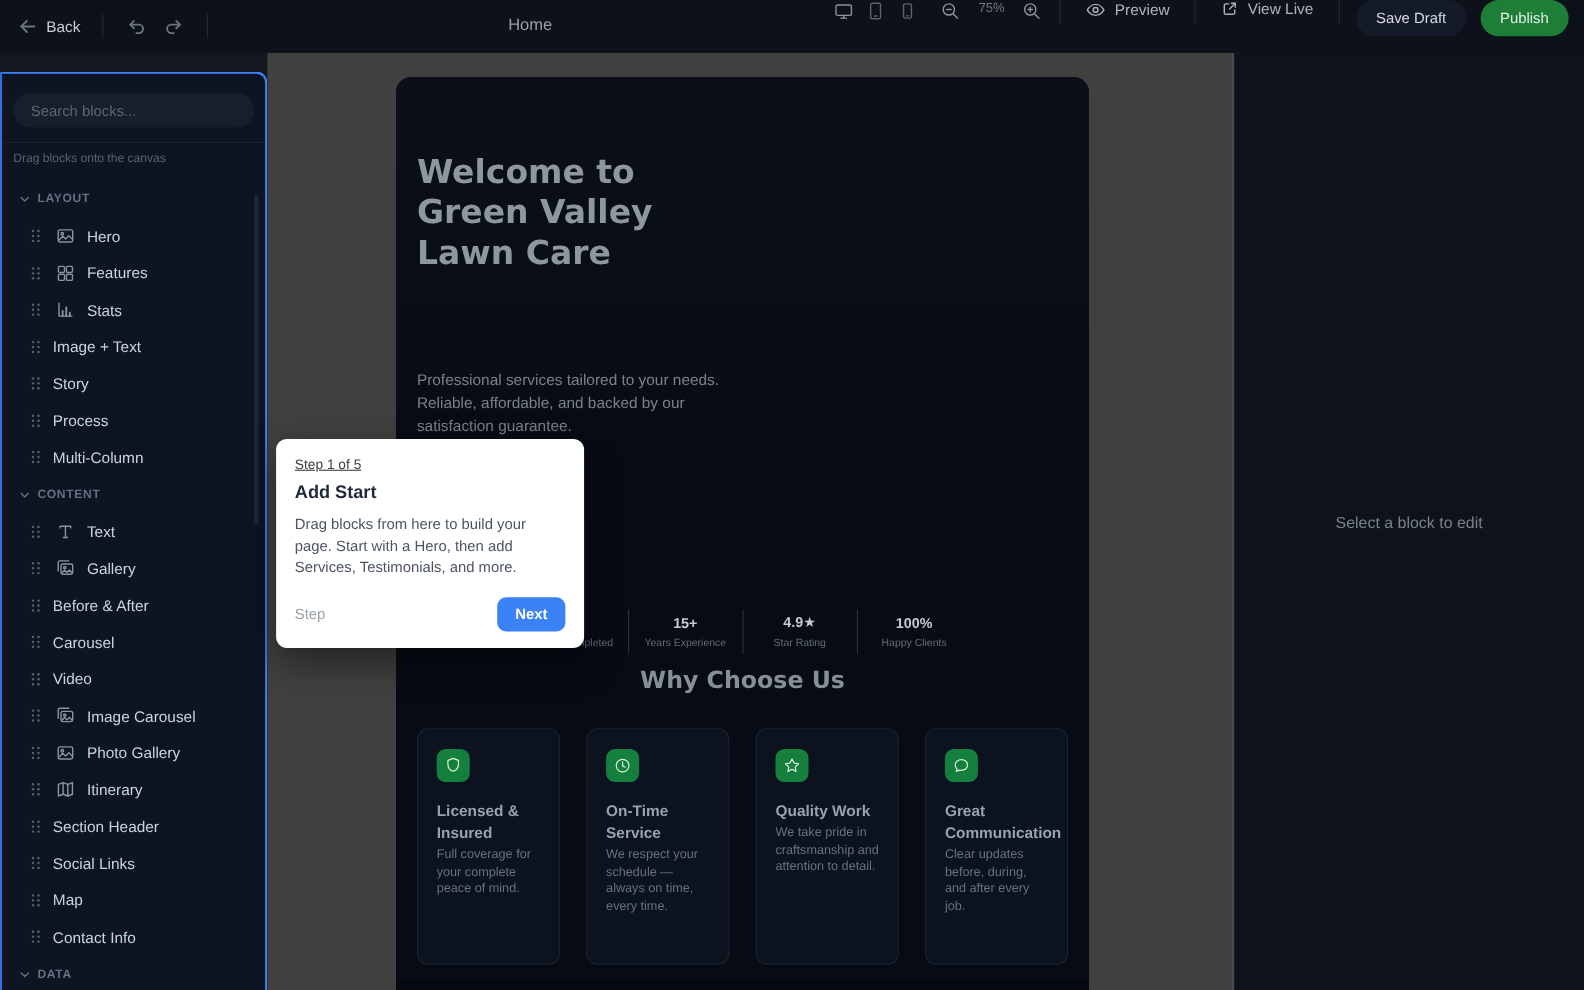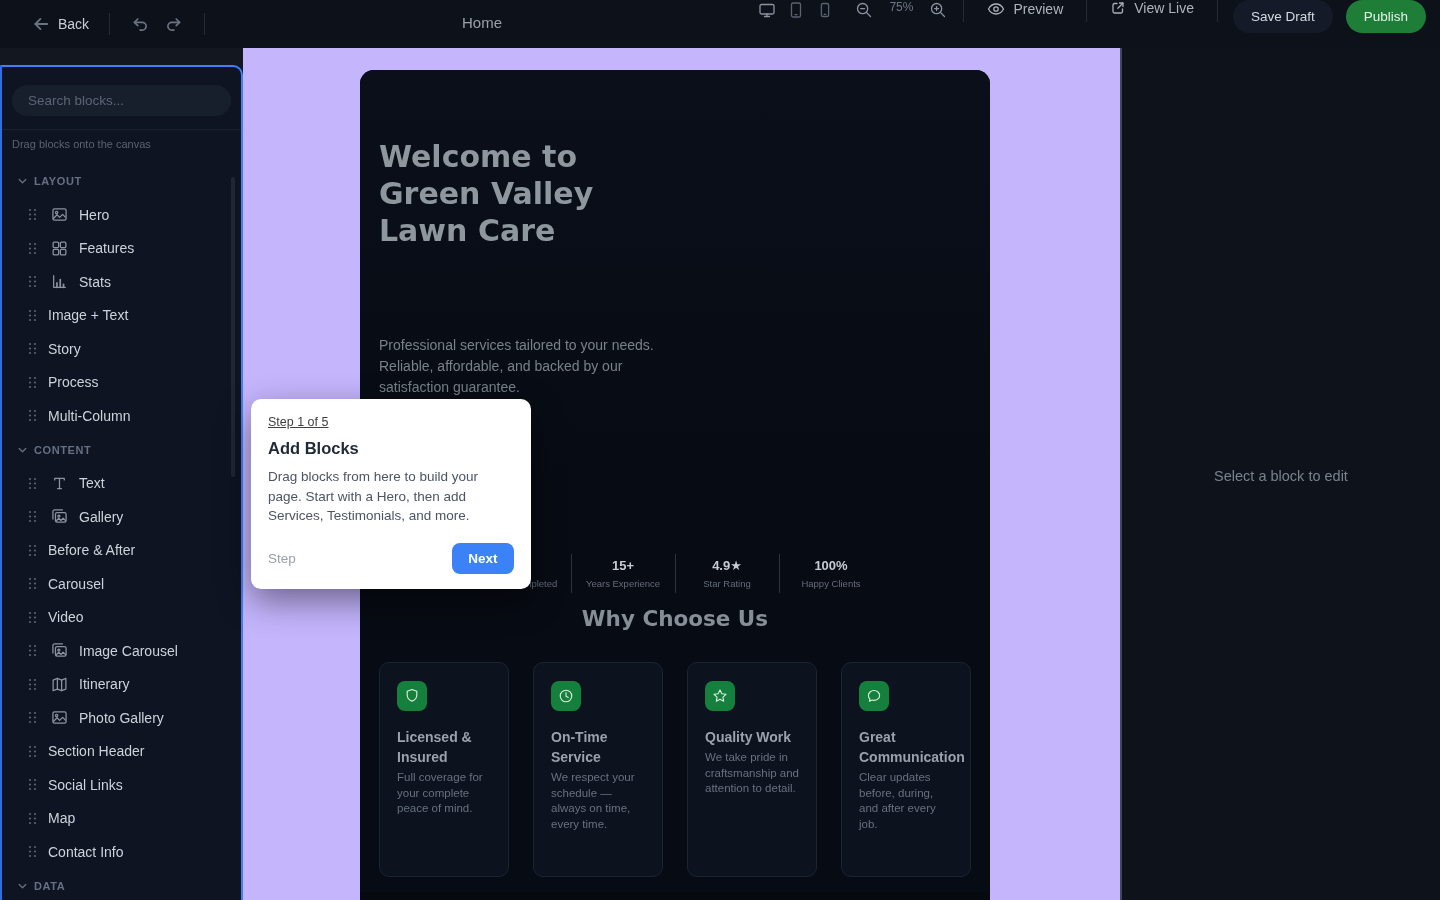--- a/index.html
+++ b/index.html
@@ -3,21 +3,21 @@
 <meta charset="utf-8">
 <style>
   * { margin:0; padding:0; box-sizing:border-box; }
   html,body { width:1440px; height:900px; overflow:hidden;
     font-family:"Liberation Sans","DejaVu Sans",sans-serif;
     background:#13171f; color:#c3c9d2; }
 
   
   .topbar { position:absolute; left:0; top:0; width:1440px; height:48px;
     background:#0d1119; display:flex; align-items:center; z-index:40; }
-  .tb-left { display:flex; align-items:center; gap:14px; padding-left:32px; }
+  .tb-left { display:flex; align-items:center; gap:14px; padding-left:16px; }
   .tb-btn { display:flex; align-items:center; gap:8px; color:#c9ced6; font-size:14px; cursor:pointer; }
   .tb-sep { width:1px; height:22px; background:#232b3a; margin:0 6px; }
   .tb-icon { width:18px; height:18px; color:#6b7482; display:inline-flex; }
   .tb-icon svg { width:100%; height:100%; }
   .tb-title { position:absolute; left:402px; width:160px; text-align:center;
     color:#99a1ab; font-size:15px; top:14px; }
   .tb-right { position:absolute; right:14px; top:0; height:48px; display:flex; align-items:flex-start; gap:9px; }
   .dev-icon { width:20px; height:20px; color:#8b93a1; display:inline-flex; padding:1px; cursor:pointer; }
   .dev-icon.dim { color:#596372; }
   .zoom-pct { color:#6e7786; font-size:12px; margin:0 6px; }
@@ -44,21 +44,21 @@
   .block-item { height:33.5px; display:flex; align-items:center; padding-left:26px; gap:10px;
     color:#cdd3db; font-size:14px; cursor:grab; }
   .block-item .grip { width:9px; height:13px; color:#5a6372; flex:0 0 auto; }
   .block-item .bi-icon { width:17px; height:17px; color:#8b93a1; flex:0 0 auto; display:inline-flex; margin-left:4px; }
   .block-item .bi-icon svg, .block-item .grip svg { width:100%; height:100%; }
   .block-item .bi-label { margin-left:1px; }
   .sb-scrollthumb { position:absolute; right:6px; top:110px; width:4px; height:300px;
     border-radius:2px; background:#1f2735; }
 
   
-  .canvas { position:absolute; left:243px; top:48px; width:879px; height:852px; background:#c4b5fd; }
+  .canvas { position:absolute; left:243px; top:48px; width:879px; height:852px; background:#404040; }
   .page { position:absolute; left:117px; top:22px; width:630px; height:830px;
     background:#070b13; border-radius:14px 14px 0 0; overflow:hidden; }
   .hero { position:absolute; left:0; top:0; width:100%; height:420px;
     background:linear-gradient(180deg,#0a0f1a 0%,#070b13 100%); }
   .hero-title { position:absolute; left:19px; top:68px; width:250px;
     font-family:"DejaVu Sans",sans-serif; font-weight:bold; font-size:30px; line-height:37px; color:#8e969e; }
   .hero-sub { position:absolute; left:19px; top:265px; width:295px;
     font-size:14px; line-height:21px; color:#79818b; }
   .hero-cta { position:absolute; left:19px; top:352px; width:142px; height:37px;
     background:#15803d; color:#e6f4e8; border:none; border-radius:8px;
@@ -410,44 +410,44 @@
         <span class="grip"><svg viewBox="0 0 9 13" fill="currentColor">
             <circle cx="2" cy="2" r="1.1"></circle>
             <circle cx="7" cy="2" r="1.1"></circle>
             <circle cx="2" cy="6.5" r="1.1"></circle>
             <circle cx="7" cy="6.5" r="1.1"></circle>
             <circle cx="2" cy="11" r="1.1"></circle>
             <circle cx="7" cy="11" r="1.1"></circle>
           </svg></span>
         <span class="bi-icon">
           <svg viewBox="0 0 16 16" fill="none" stroke="currentColor" stroke-width="1.2" stroke-linecap="round" stroke-linejoin="round">
+            <rect x="1.8" y="2.8" width="12.4" height="10.4" rx="1.5"></rect>
+            <circle cx="5.3" cy="6.2" r="1.1"></circle>
+            <path d="M2.5 11.5l3.2-3.2 2.4 2.4 2.8-2.8 2.6 2.6"></path>
+          </svg>
+        </span>
+        <span class="bi-label">Photo Gallery</span>
+      </div>
+      <div class="block-item">
+        <span class="grip"><svg viewBox="0 0 9 13" fill="currentColor">
+            <circle cx="2" cy="2" r="1.1"></circle>
+            <circle cx="7" cy="2" r="1.1"></circle>
+            <circle cx="2" cy="6.5" r="1.1"></circle>
+            <circle cx="7" cy="6.5" r="1.1"></circle>
+            <circle cx="2" cy="11" r="1.1"></circle>
+            <circle cx="7" cy="11" r="1.1"></circle>
+          </svg></span>
+        <span class="bi-icon">
+          <svg viewBox="0 0 16 16" fill="none" stroke="currentColor" stroke-width="1.2" stroke-linecap="round" stroke-linejoin="round">
             <path d="M2 3.8l4-1.5 4 1.5 4-1.5v10l-4 1.5-4-1.5-4 1.5z"></path>
             <path d="M6 2.3v10"></path>
             <path d="M10 3.8v10"></path>
           </svg>
         </span>
         <span class="bi-label">Itinerary</span>
-      </div>
-      <div class="block-item">
-        <span class="grip"><svg viewBox="0 0 9 13" fill="currentColor">
-            <circle cx="2" cy="2" r="1.1"></circle>
-            <circle cx="7" cy="2" r="1.1"></circle>
-            <circle cx="2" cy="6.5" r="1.1"></circle>
-            <circle cx="7" cy="6.5" r="1.1"></circle>
-            <circle cx="2" cy="11" r="1.1"></circle>
-            <circle cx="7" cy="11" r="1.1"></circle>
-          </svg></span>
-        <span class="bi-icon">
-          <svg viewBox="0 0 16 16" fill="none" stroke="currentColor" stroke-width="1.2" stroke-linecap="round" stroke-linejoin="round">
-            <rect x="1.8" y="2.8" width="12.4" height="10.4" rx="1.5"></rect>
-            <circle cx="5.3" cy="6.2" r="1.1"></circle>
-            <path d="M2.5 11.5l3.2-3.2 2.4 2.4 2.8-2.8 2.6 2.6"></path>
-          </svg>
-        </span>
-        <span class="bi-label">Photo Gallery</span>
       </div>
       <div class="block-item">
         <span class="grip"><svg viewBox="0 0 9 13" fill="currentColor">
             <circle cx="2" cy="2" r="1.1"></circle>
             <circle cx="7" cy="2" r="1.1"></circle>
             <circle cx="2" cy="6.5" r="1.1"></circle>
             <circle cx="7" cy="6.5" r="1.1"></circle>
             <circle cx="2" cy="11" r="1.1"></circle>
             <circle cx="7" cy="11" r="1.1"></circle>
           </svg></span>
@@ -585,19 +585,19 @@
     <div class="page-footer"></div>
   </div>
 </div>
 
 <div class="inspector">
   <div class="inspector-empty">Select a block to edit</div>
 </div>
 
 <div class="popup">
   <div class="step">Step 1 of 5</div>
-  <div class="title">Add Blocks</div>
+  <div class="title">Add Start</div>
   <div class="body">Drag blocks from here to build your page. Start with a Hero, then add Services, Testimonials, and more.</div>
   <div class="foot">
     <span class="skip">Step</span>
     <button class="next">Next</button>
   </div>
 </div>
 
 </body></html>

